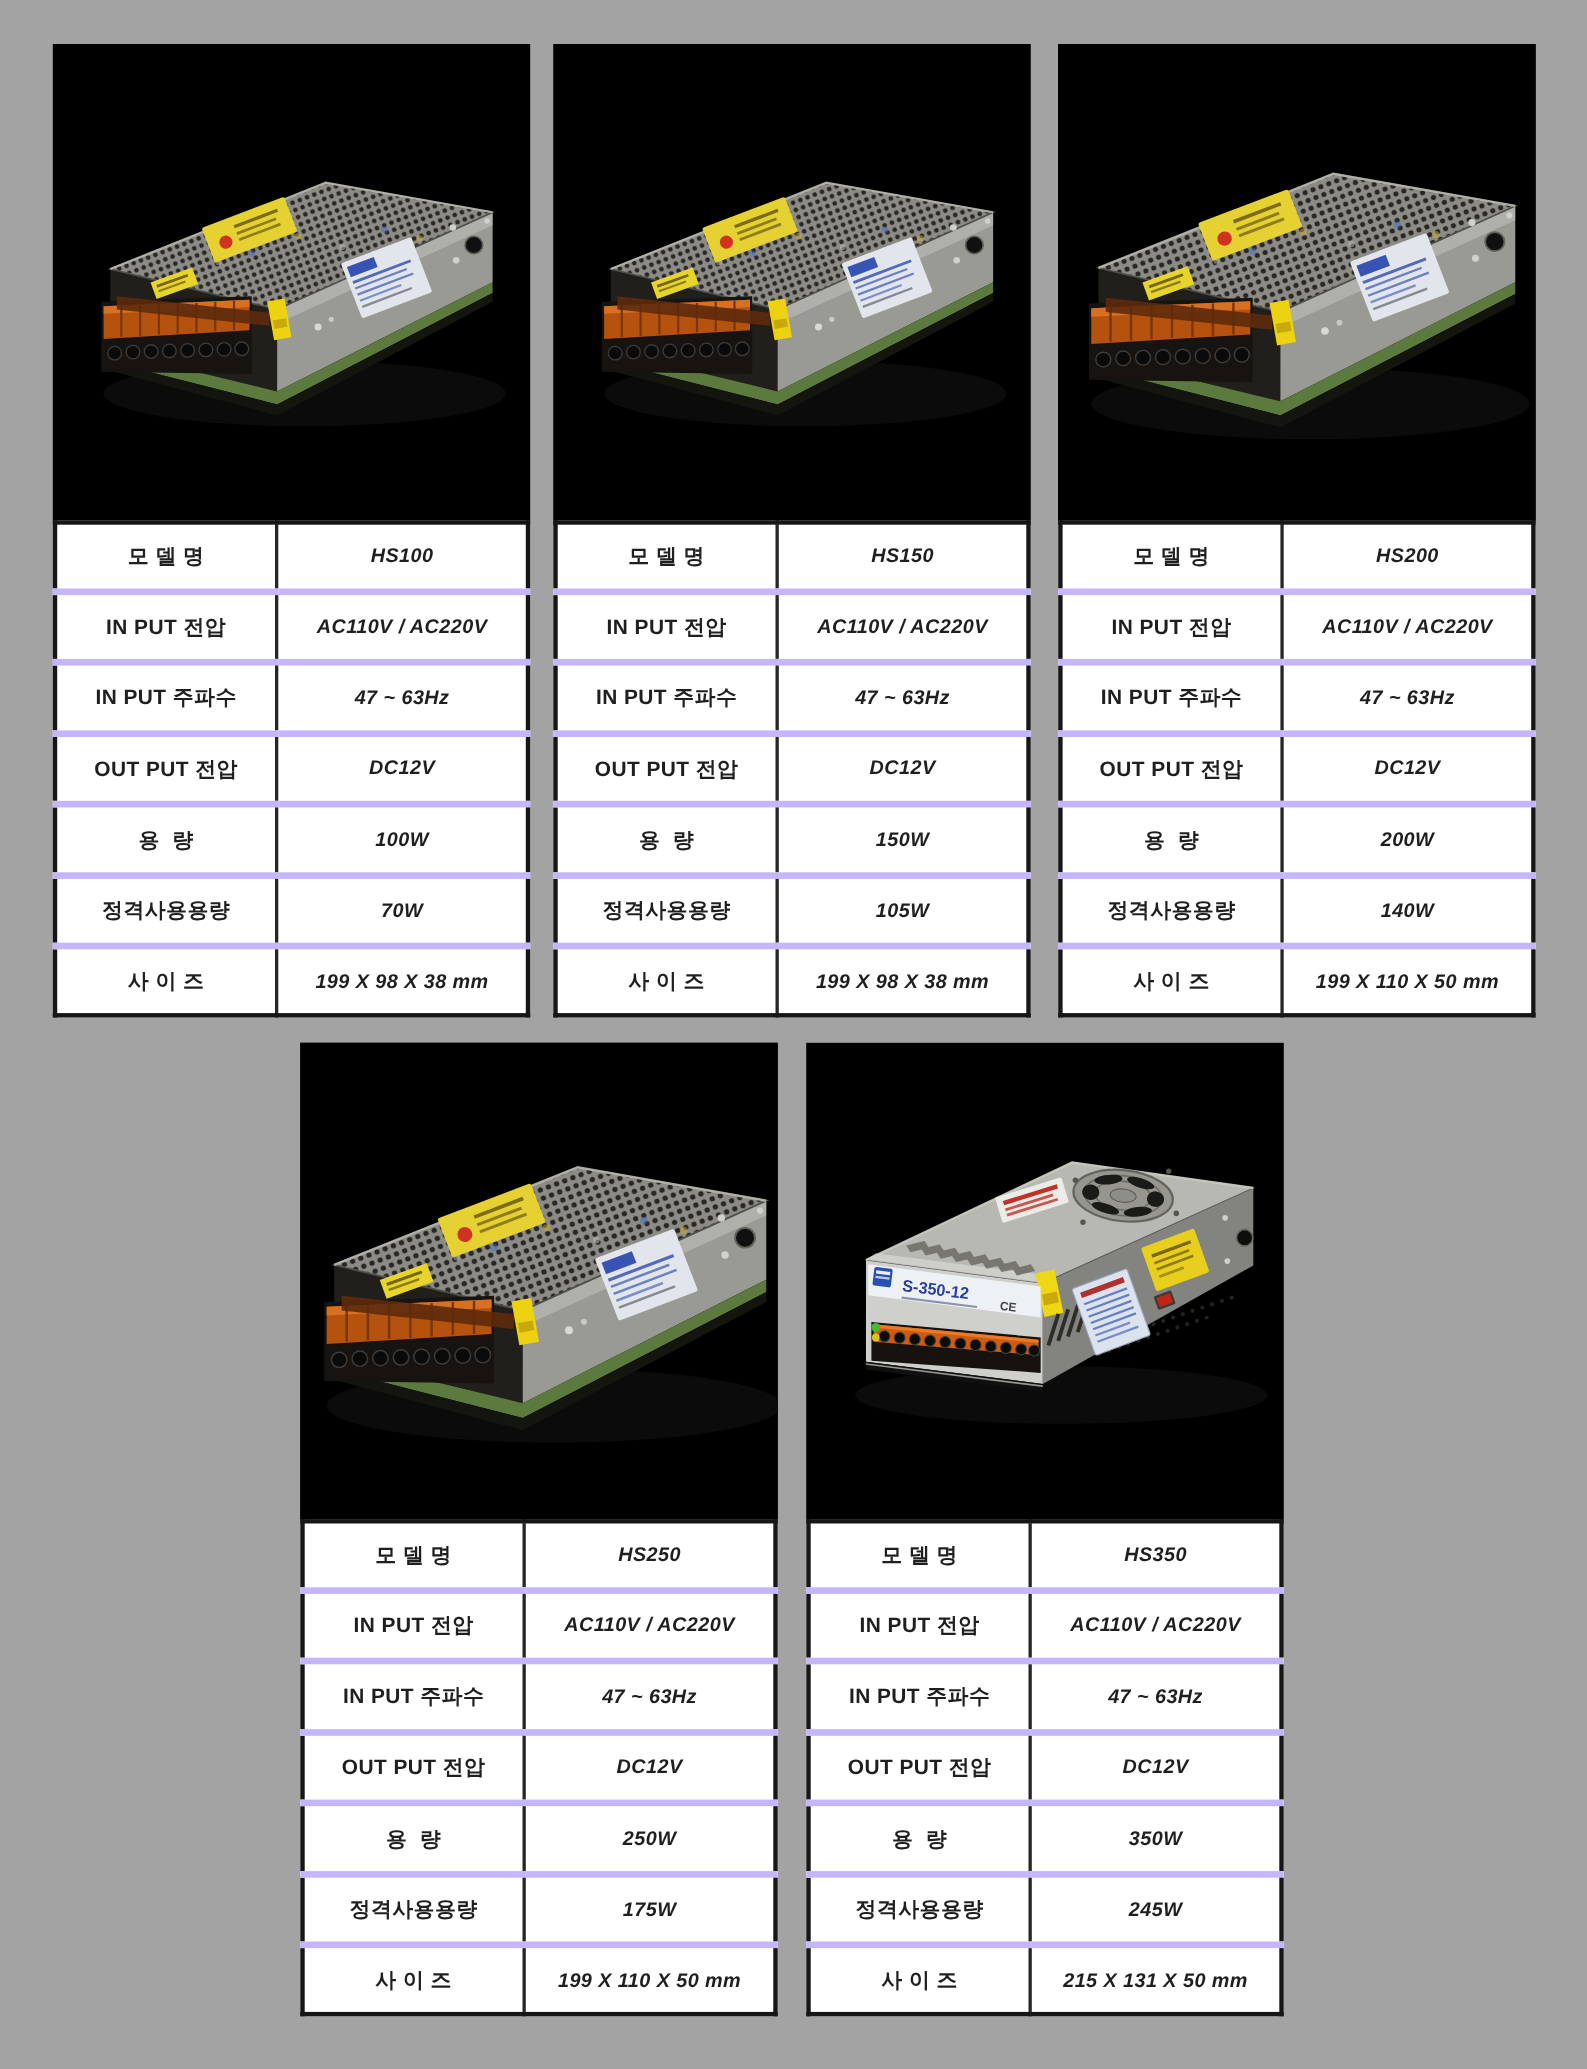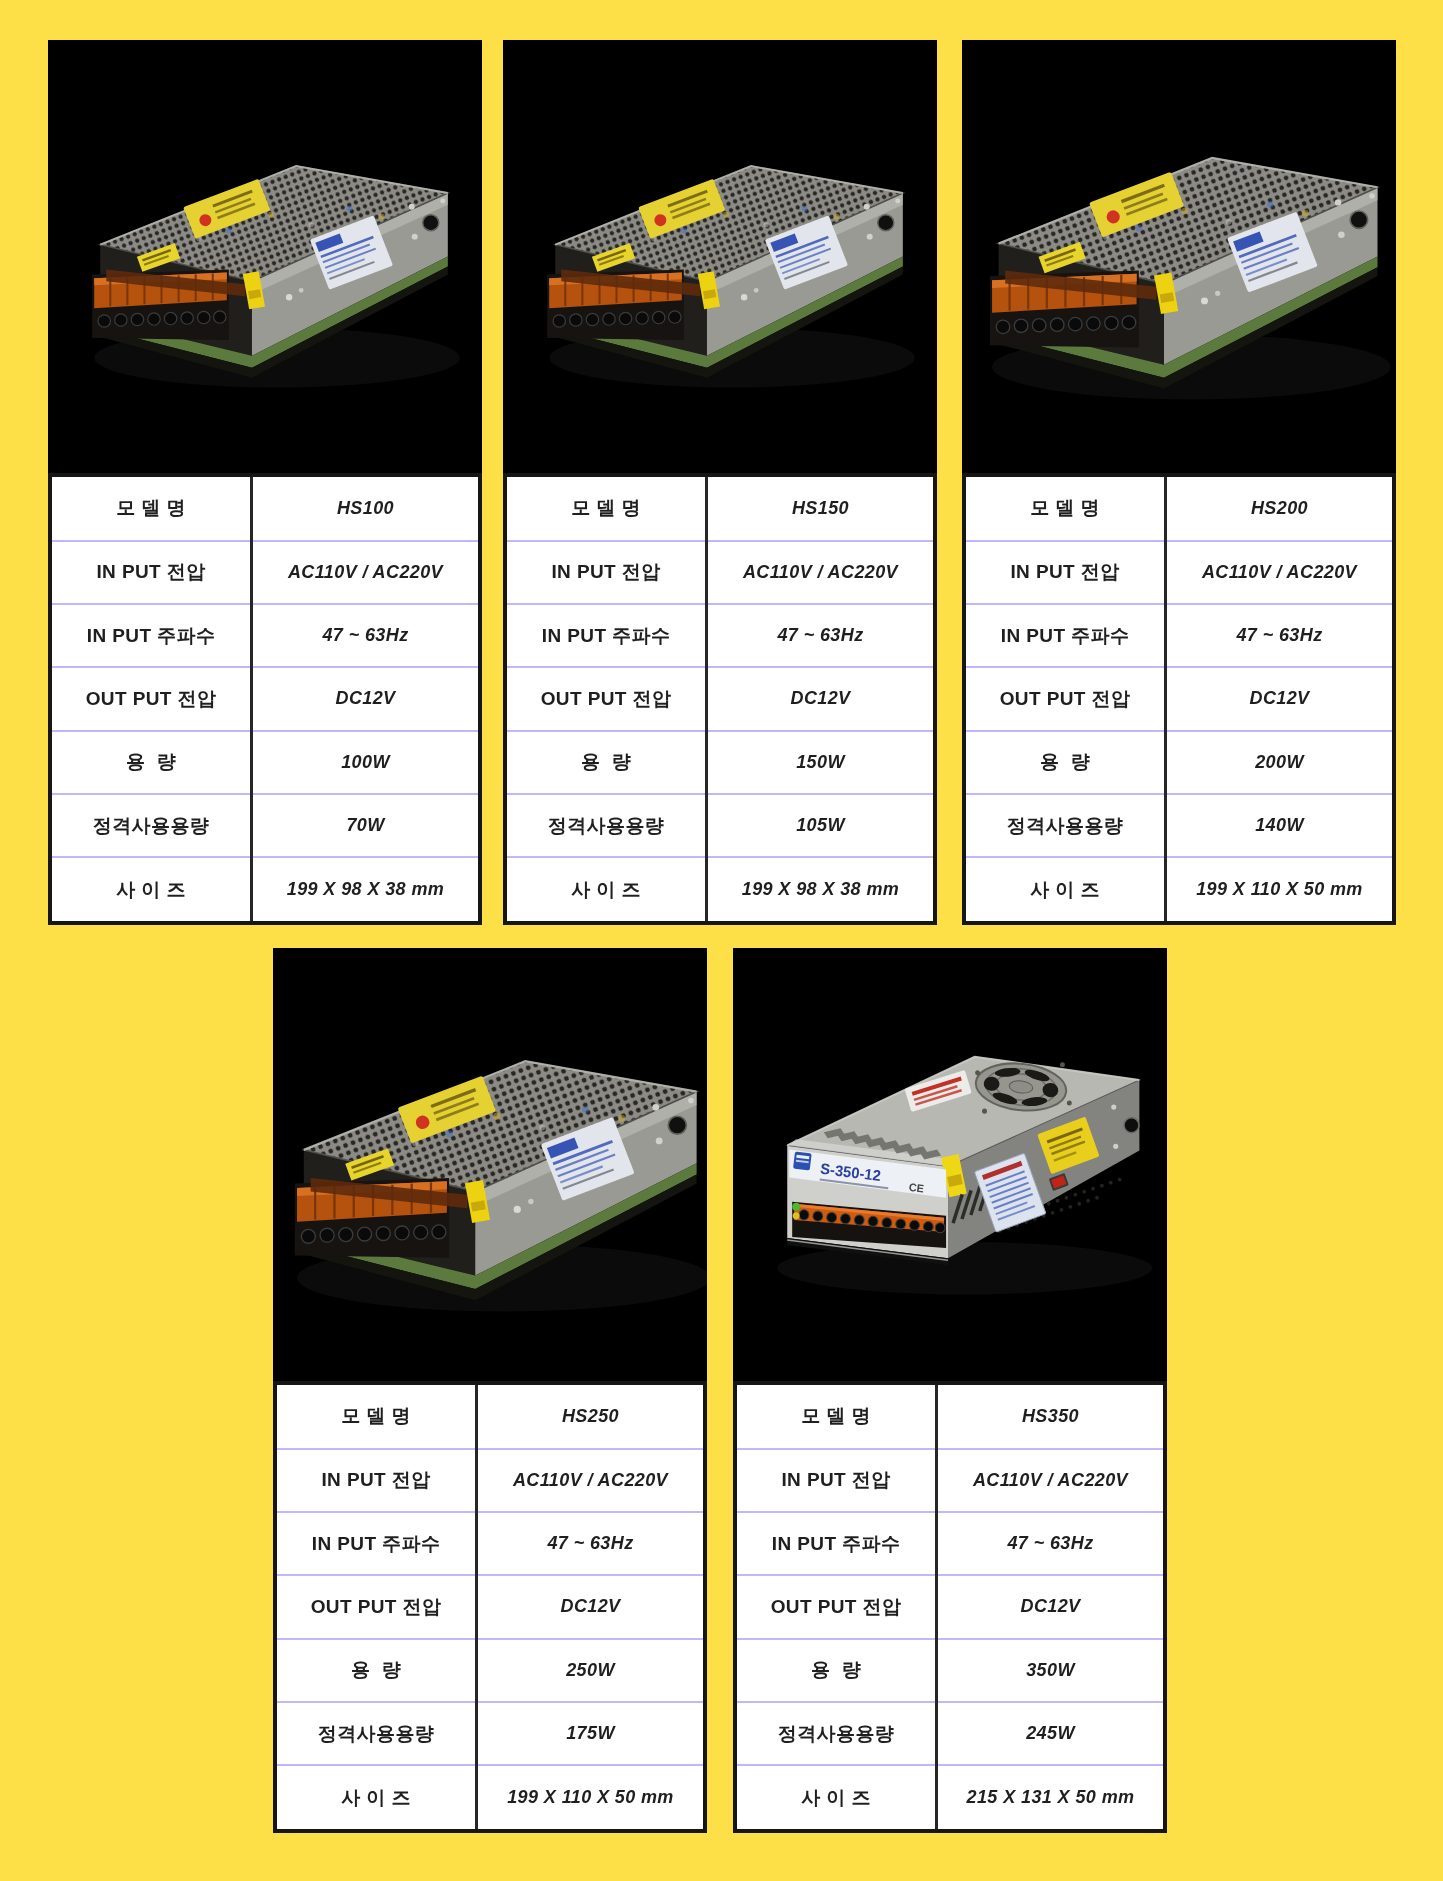--- a/index.html
+++ b/index.html
@@ -1,36 +1,36 @@
 <!DOCTYPE html>
 <html><head>
 <meta charset="utf-8">
 <style>
   html,body{margin:0;padding:0;background:#ffffff;}
   .page{
-    position:relative;width:1443px;height:1881px;background:#fde047;
+    position:relative;width:1443px;height:1881px;background:#a3a3a3;
     font-family:"Liberation Sans","DejaVu Sans",sans-serif;overflow:hidden;
   }
   .card{position:absolute;width:434px;}
   .photo{
     position:relative;width:434px;height:433px;background:#000000;overflow:hidden;
   }
   .photo svg{display:block;width:100%;height:100%;}
   .photo.big svg{transform:scale(1.09);transform-origin:52% 50%;}
   .photo.bigger svg{transform:scale(1.13);transform-origin:50% 52%;}
   table.spec{
     width:434px;height:452px;border-collapse:collapse;table-layout:fixed;
     border:4px solid #161616;background:#ffffff;
   }
   table.spec td{
     vertical-align:middle;text-align:center;
     font-size:18px;font-weight:bold;color:#1f1f1f;letter-spacing:0.4px;
     padding:0 4px;overflow:hidden;
   }
-  table.spec tr + tr td{border-top:2px solid #c4b5fd;}
+  table.spec tr + tr td{border-top:6px solid #c4b5fd;}
   table.spec td.lbl{
     width:190px;border-right:3px solid #262626;white-space:pre;font-size:19px;
   }
   table.spec td.val{white-space:nowrap;font-style:italic;}
   .defs-holder{position:absolute;width:0;height:0;overflow:hidden;}
 </style>
 </head>
 <body>
 
 <div class="defs-holder">

